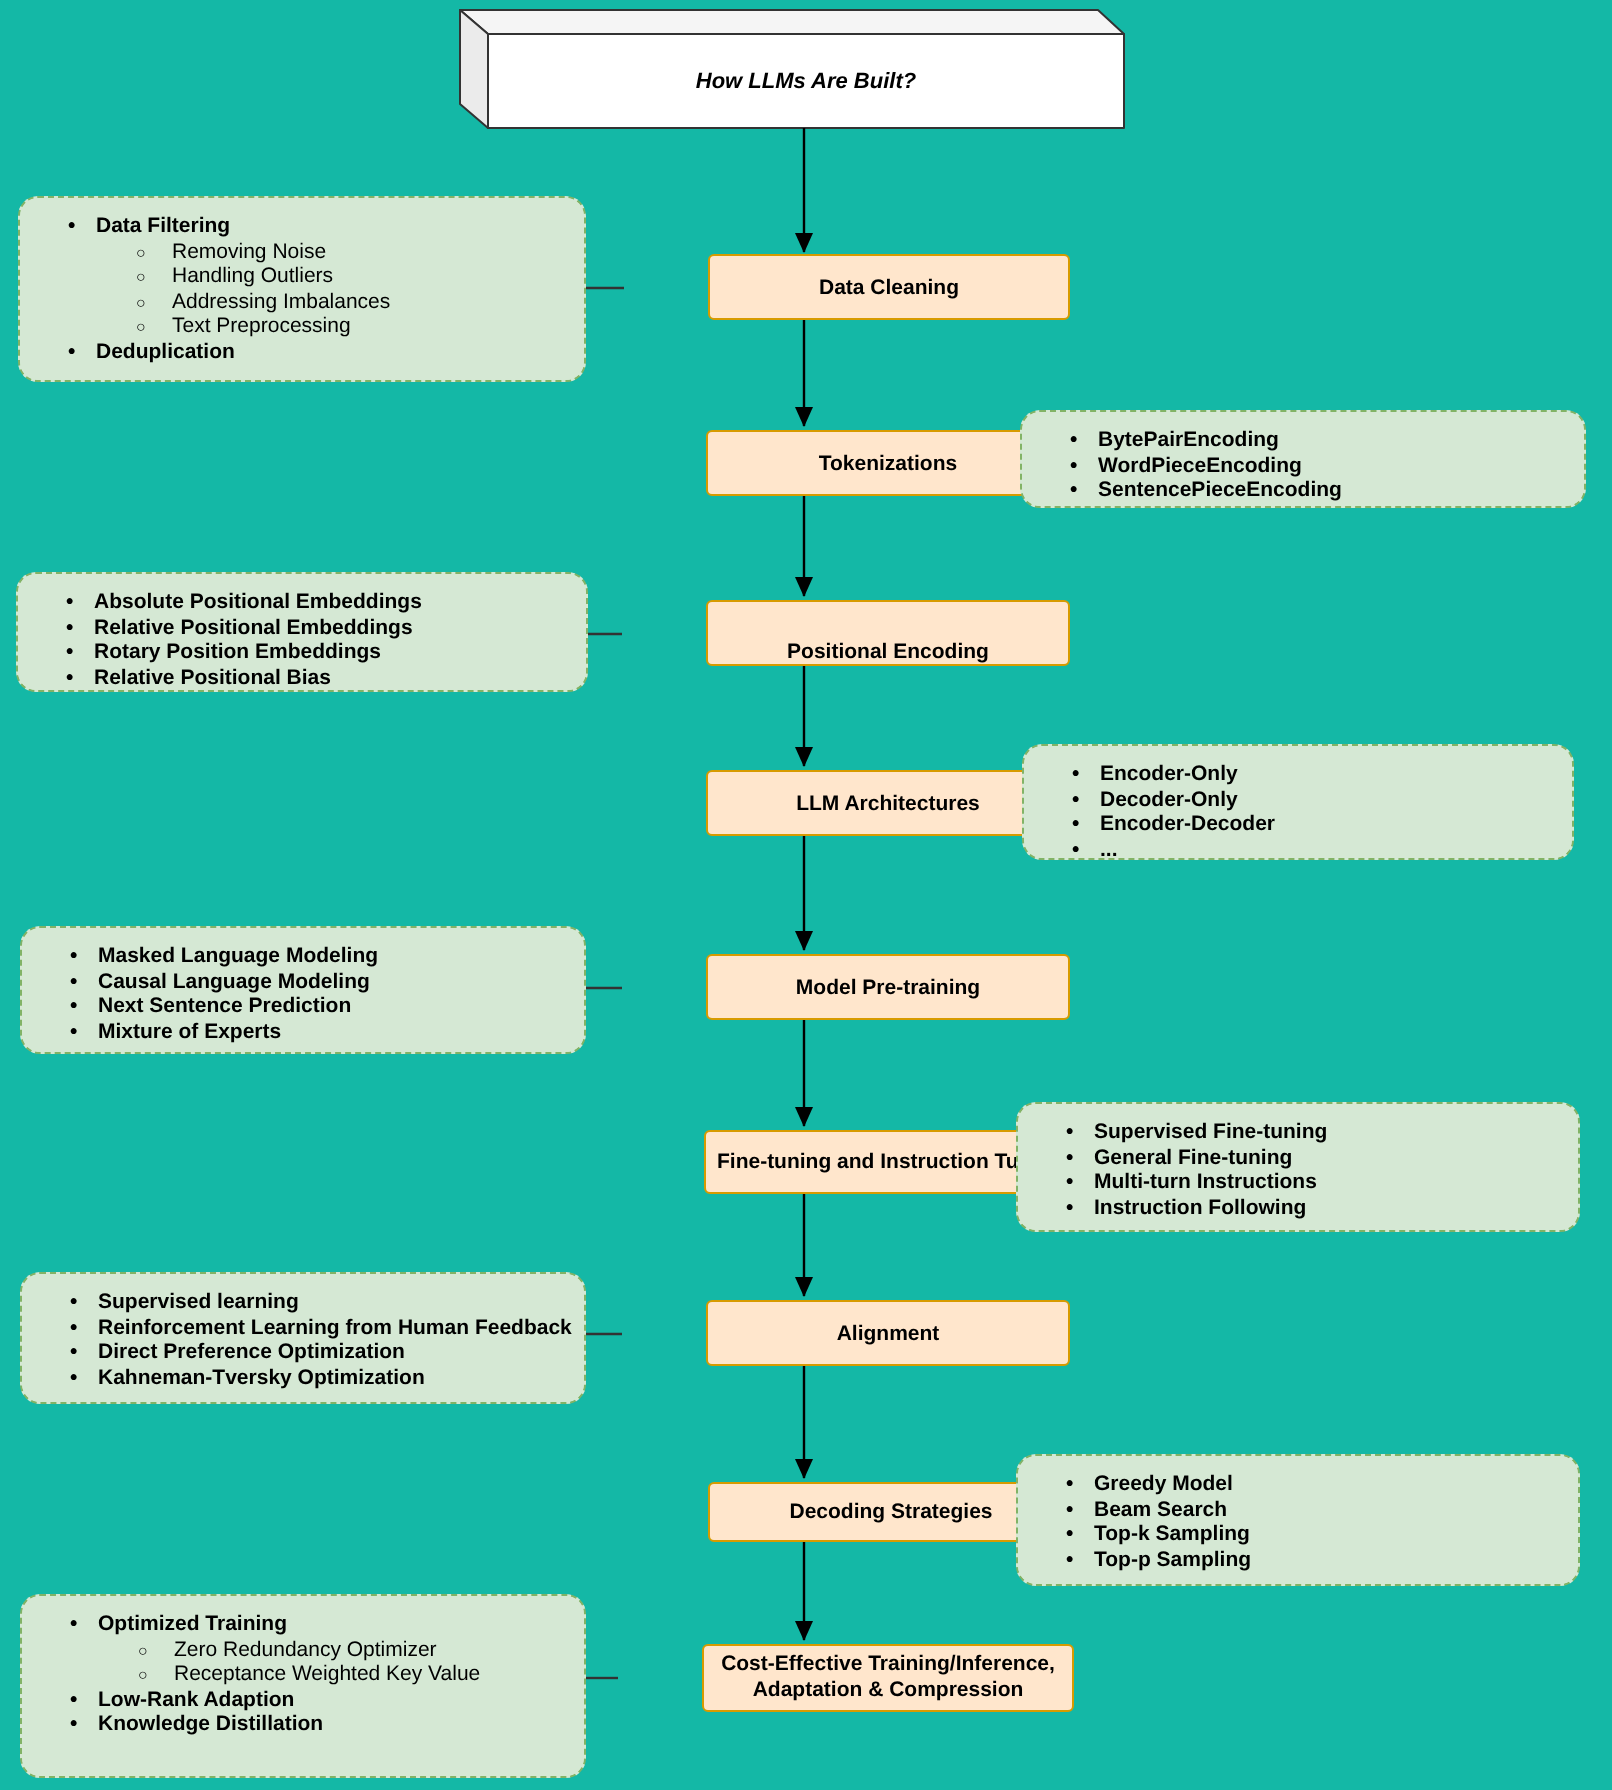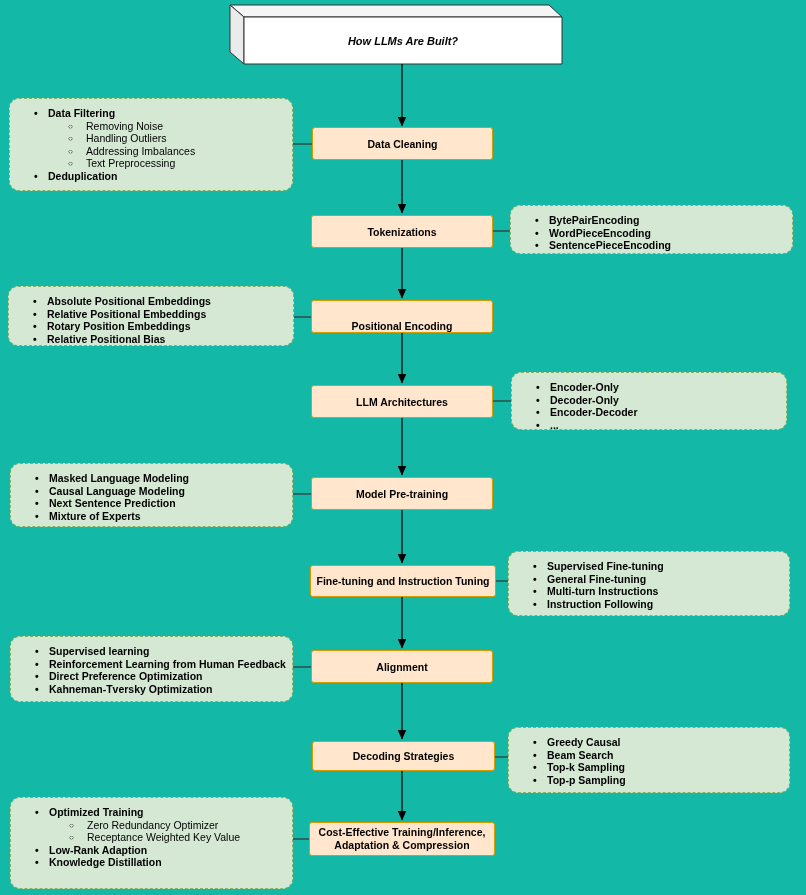--- a/index.html
+++ b/index.html
@@ -8,21 +8,21 @@
   .layer{position:absolute;left:0;top:0;width:806px;height:895px;pointer-events:none;}
 
   
   .cube-title{position:absolute;left:244px;top:17px;width:318px;height:47px;
     display:flex;align-items:center;justify-content:center;
     font-size:11px;font-weight:bold;font-style:italic;}
 
   
   .stage{position:absolute;background:#ffe6cc;border:1.5px solid #d79b00;border-radius:3px;
     display:flex;align-items:center;justify-content:center;text-align:center;
-    font-size:10.5px;font-weight:bold;box-sizing:border-box;padding:0 4px;}
+    font-size:10.5px;font-weight:bold;box-sizing:border-box;padding:0 4px;margin-left:42px;}
   .stage .lbl{white-space:nowrap;}
   .stage.wrap .lbl{white-space:normal;line-height:13px;}
   .st0{left:312px;top:127px;width:181px;height:33px;}
   .st1{left:311px;top:215px;width:182px;height:33px;}
   .st2{left:311px;top:300px;width:182px;height:33px;align-items:flex-end;}
   .st3{left:311px;top:385px;width:182px;height:33px;}
   .st4{left:311px;top:477px;width:182px;height:33px;}
   .st5{left:310px;top:565px;width:186px;height:32px;}
   .st6{left:311px;top:650px;width:182px;height:33px;}
   .st7{left:312px;top:741px;width:183px;height:30px;}
@@ -165,21 +165,21 @@
   </div>
 
   <div class="side-box sb6">
     <div class="item b">Supervised learning</div>
     <div class="item b">Reinforcement Learning from Human Feedback</div>
     <div class="item b">Direct Preference Optimization</div>
     <div class="item b">Kahneman-Tversky Optimization</div>
   </div>
 
   <div class="side-box sb7">
-    <div class="item b">Greedy Causal</div>
+    <div class="item b">Greedy Model</div>
     <div class="item b">Beam Search</div>
     <div class="item b">Top-k Sampling</div>
     <div class="item b">Top-p Sampling</div>
   </div>
 
   <div class="side-box sb8">
     <div class="item b">Optimized Training</div>
     <div class="item l2">Zero Redundancy Optimizer</div>
     <div class="item l2">Receptance Weighted Key Value</div>
     <div class="item b">Low-Rank Adaption</div>

